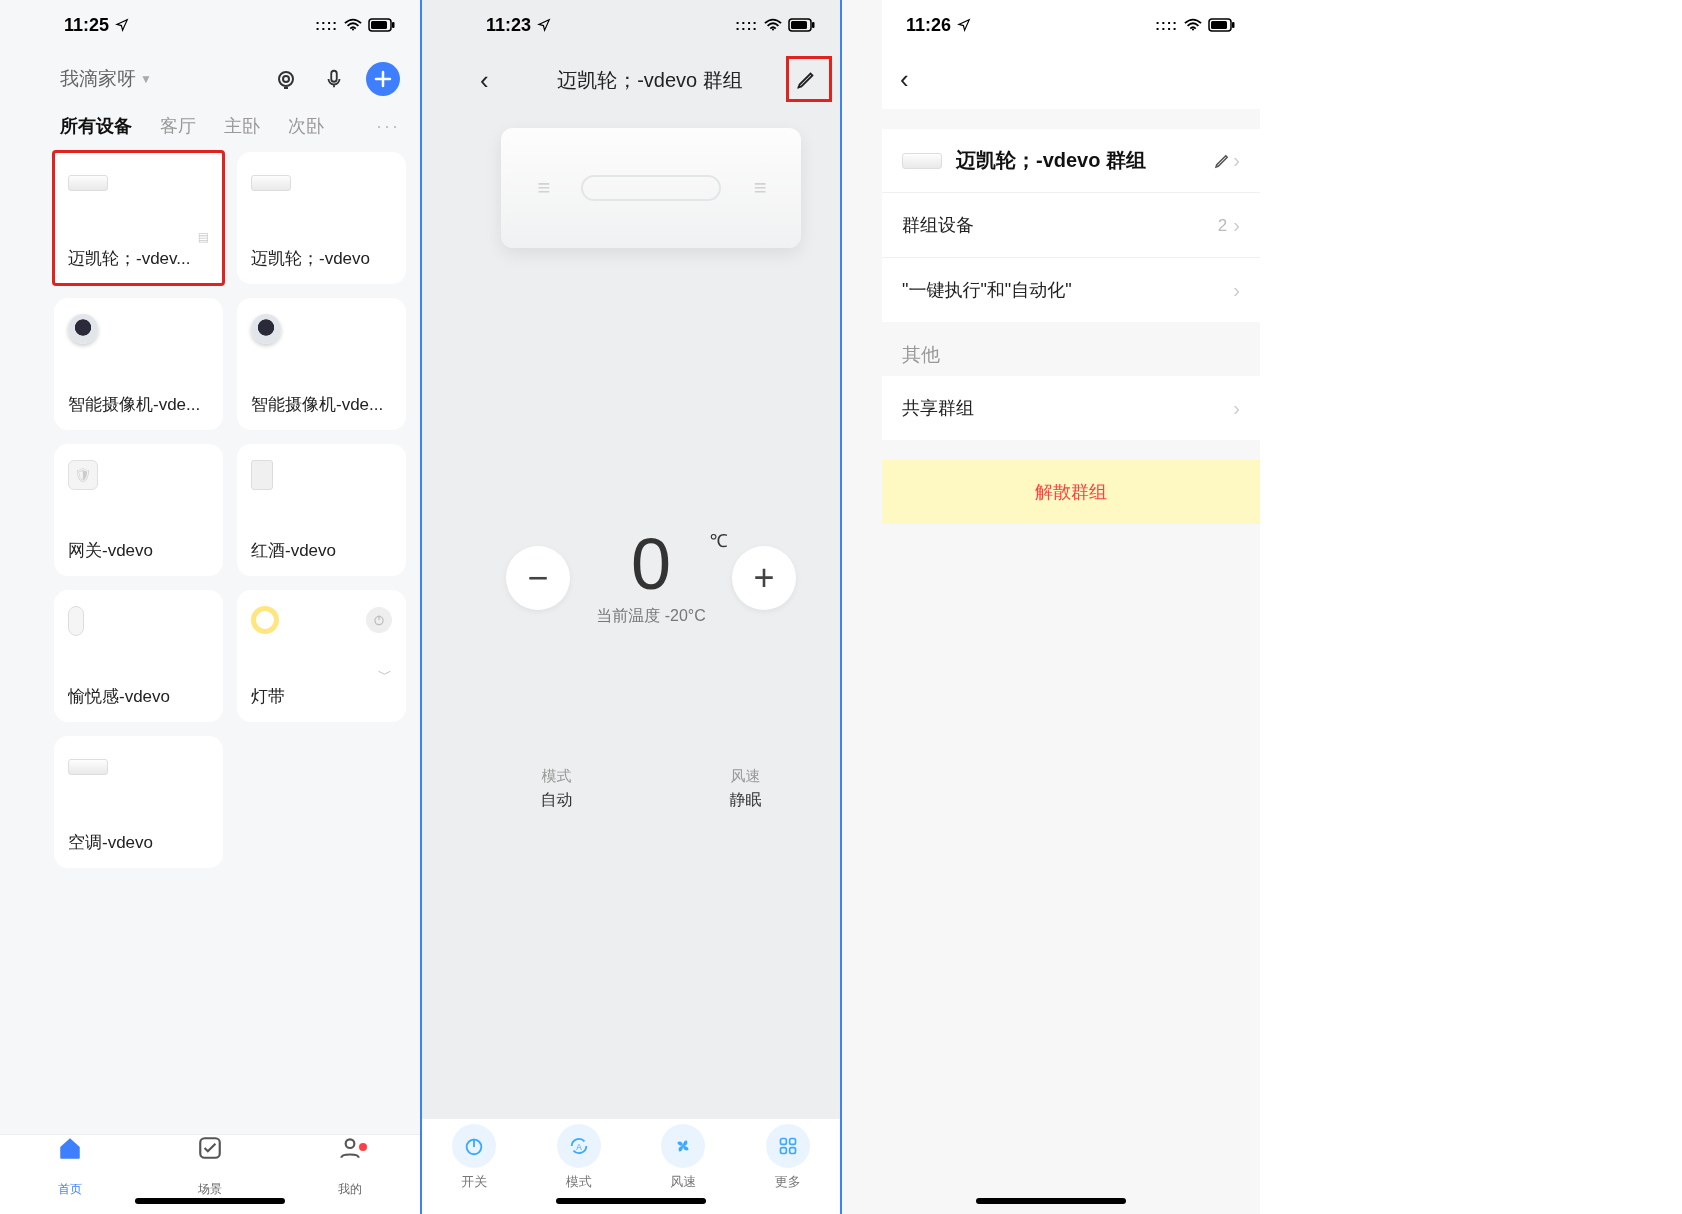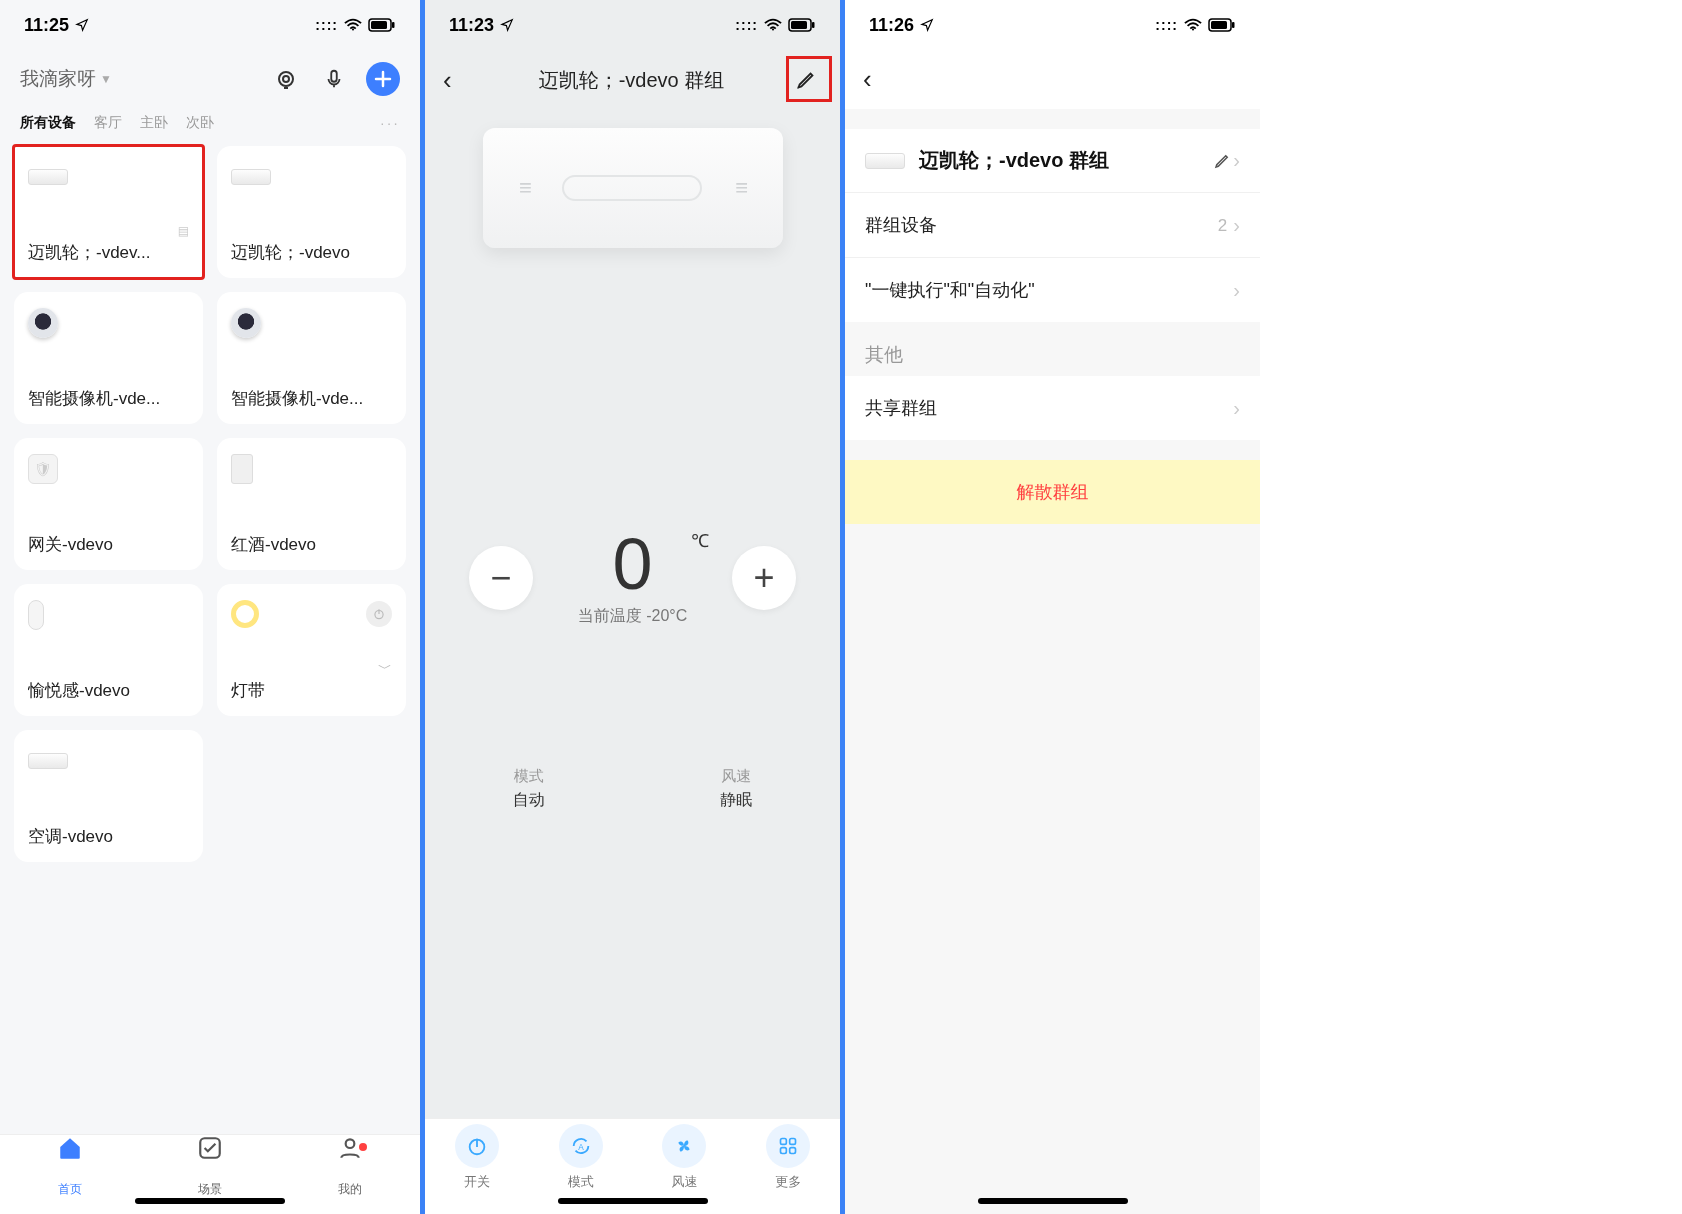--- a/index.html
+++ b/index.html
@@ -10,22 +10,23 @@
     width: 1682px;
     height: 1214px;
   }
   .phone {
     width: 420px;
     height: 100%;
     position: relative;
     background: #fff;
     flex-shrink: 0;
     overflow: hidden;
-  }
-  .phone + .phone { border-left: 5px solid #3b82f6; }
+    padding-left: 40px;
+  }
+  .phone + .phone { border-left: 2px solid #3b82f6; }
   .status-bar {
     height: 50px;
     display: flex;
     justify-content: space-between;
     align-items: center;
     padding: 0 24px;
     font-size: 18px;
     font-weight: 600;
   }
   .status-left { display: flex; align-items: center; gap: 6px; }
@@ -62,23 +63,23 @@
     width: 34px; height: 34px;
     background: #3d7fff;
     border-radius: 50%;
     display: flex; align-items: center; justify-content: center;
     color: #fff;
     font-size: 26px;
     margin-left: 10px;
   }
   .room-tabs {
     display: flex;
-    gap: 18px;
+    gap: 28px;
     padding: 10px 20px 14px;
-    font-size: 14px;
+    font-size: 18px;
     color: #999;
     align-items: center;
   }
   .room-tabs .active { color: #111; font-weight: 600; }
   .room-tabs .more { color: #bbb; letter-spacing: 2px; margin-left: auto;}
   .device-grid {
     padding: 0 14px;
     display: grid;
     grid-template-columns: 1fr 1fr;
     gap: 14px;

